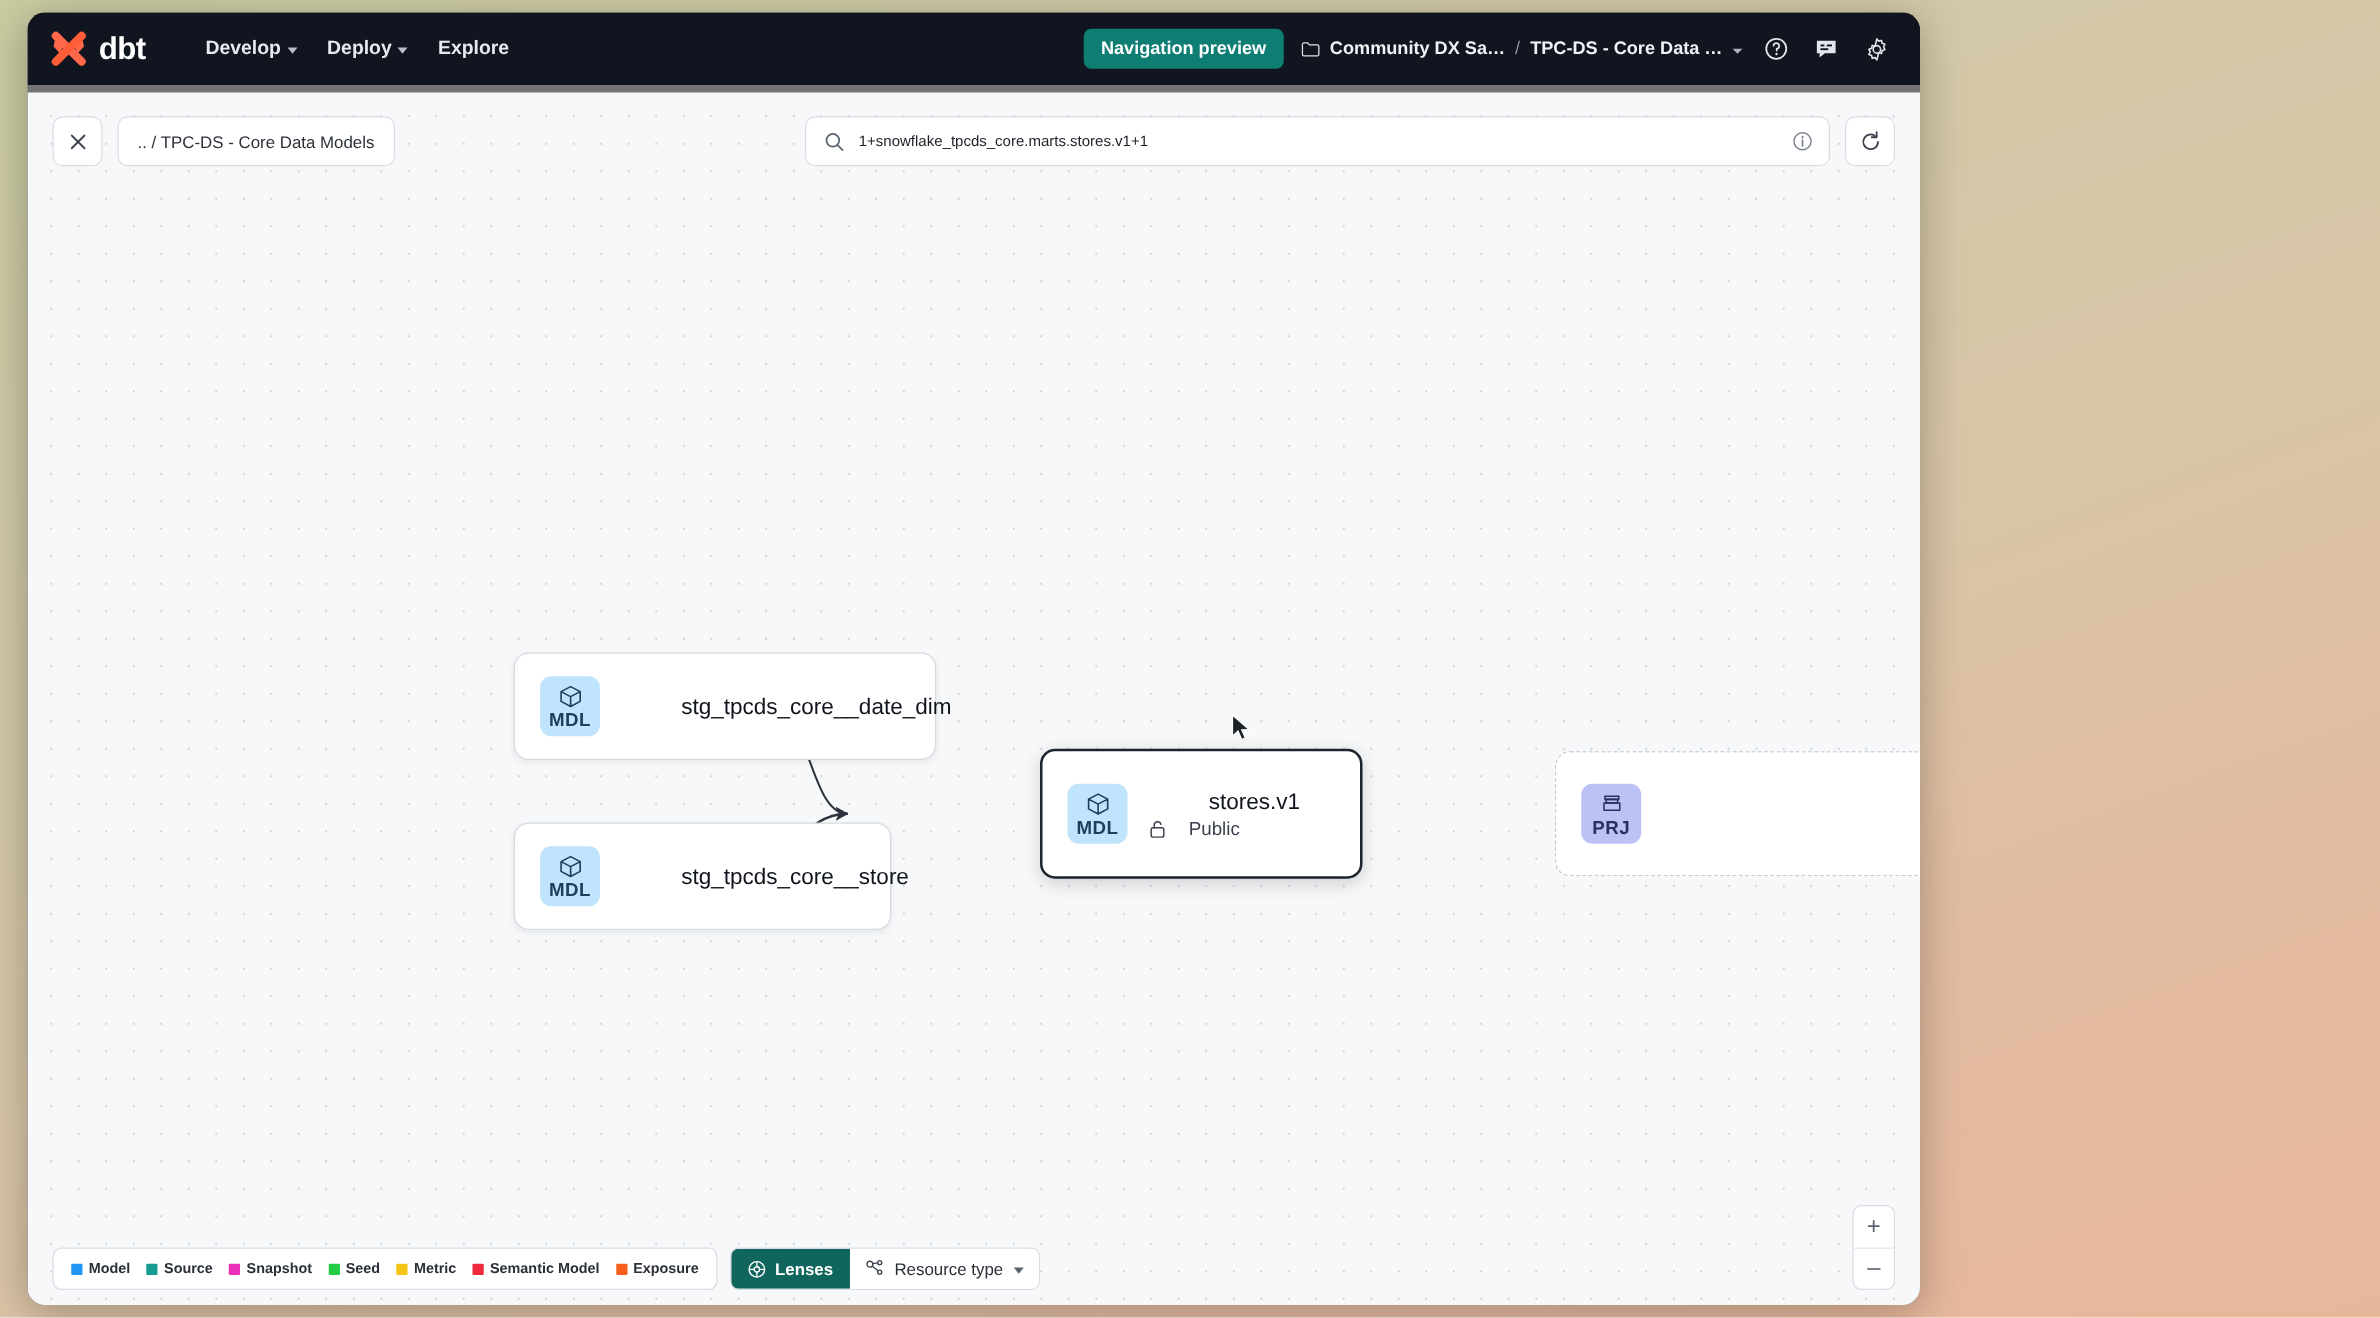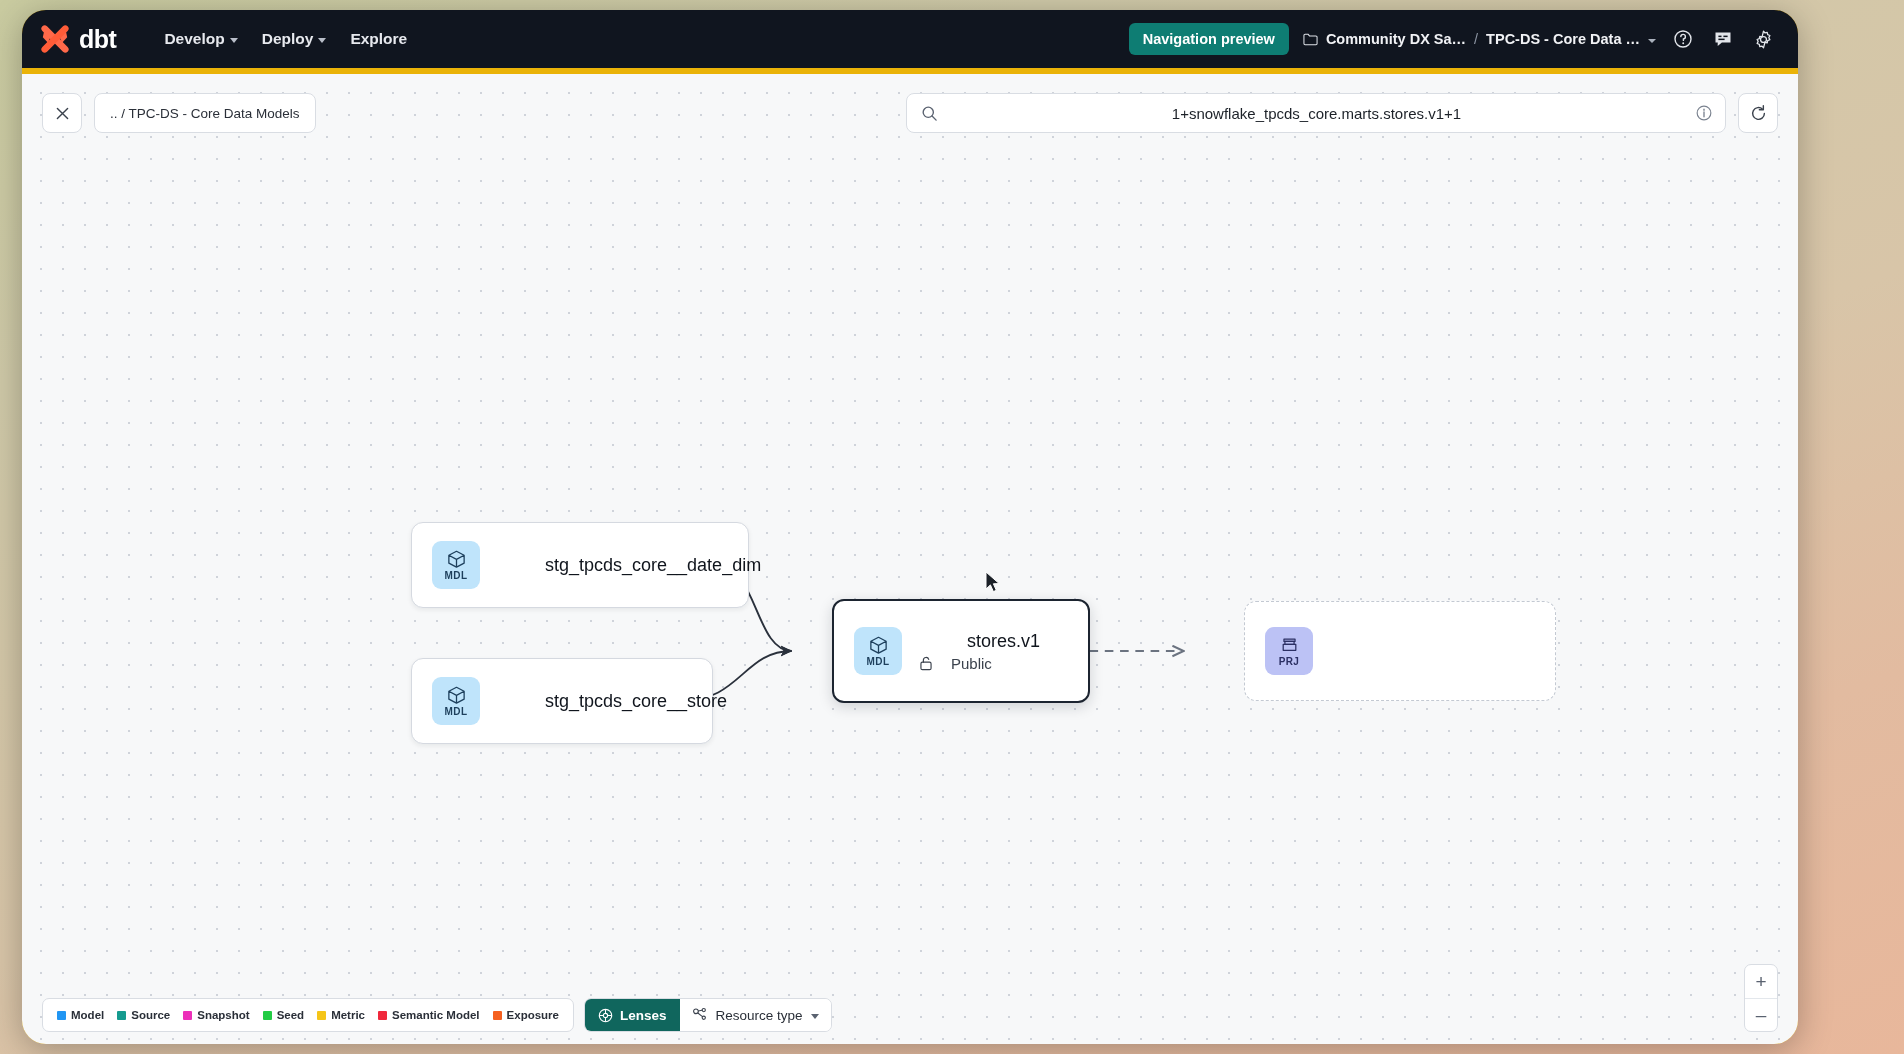--- a/index.html
+++ b/index.html
@@ -14,25 +14,25 @@
   body {
     background: linear-gradient(160deg, #c9cba0 0%, #cfc9a8 22%, #d8c5a8 55%, #e2bba0 78%, #e8b79b 100%);
     position: relative;
   }
 
   
   #app-window {
     position: absolute;
     left: 22px;
     top: 10px;
-    width: 1776px;
+    width: 1514px;
     height: 1034px;
-    border-radius: 24px;
+    border-radius: 14px;
     overflow: hidden;
-    background: #eab308;
+    background: #737373;
     box-shadow: 0 6px 34px rgba(0,0,0,0.28);
   }
 
   
   #window-tab-nub {
     position: absolute;
     left: 38px;
     top: 6px;
     width: 118px;
     height: 34px;
@@ -185,27 +185,26 @@
     background: #ffffff;
     border: 1px solid #d9dde3;
     border-radius: 8px;
     display: flex;
     align-items: center;
     padding: 0 12px 0 14px;
     gap: 11px;
   }
   #search-input-text {
     flex: 1;
-    font-size: 15px;
+    font-size: 12px;
     color: #1c2128;
     border: none;
     outline: none;
     background: transparent;
     font-family: "Liberation Sans", sans-serif;
-    text-align: center;
   }
   #refresh-btn {
     width: 40px; height: 40px;
     background: #ffffff;
     border: 1px solid #d9dde3;
     border-radius: 8px;
     display: flex; align-items: center; justify-content: center;
     cursor: pointer;
     flex: none;
   }
@@ -247,21 +246,21 @@
     display: flex;
     flex-direction: column;
     align-items: center;
     justify-content: center;
     gap: 1px;
     flex: none;
   }
   .type-badge.mdl { background: #bfe4fb; color: #1d3f5c; }
   .type-badge.prj { background: #bcc2f5; color: #2b2f63; }
   .type-badge .bl {
-    font-size: 10px;
+    font-size: 15px;
     font-weight: 700;
     letter-spacing: 0.4px;
     line-height: 1;
   }
   .node-body { display: flex; flex-direction: column; gap: 3px; min-width: 0; }
   .node-title {
     font-size: 18px;
     color: #10151d;
     font-weight: 400;
     white-space: nowrap;

